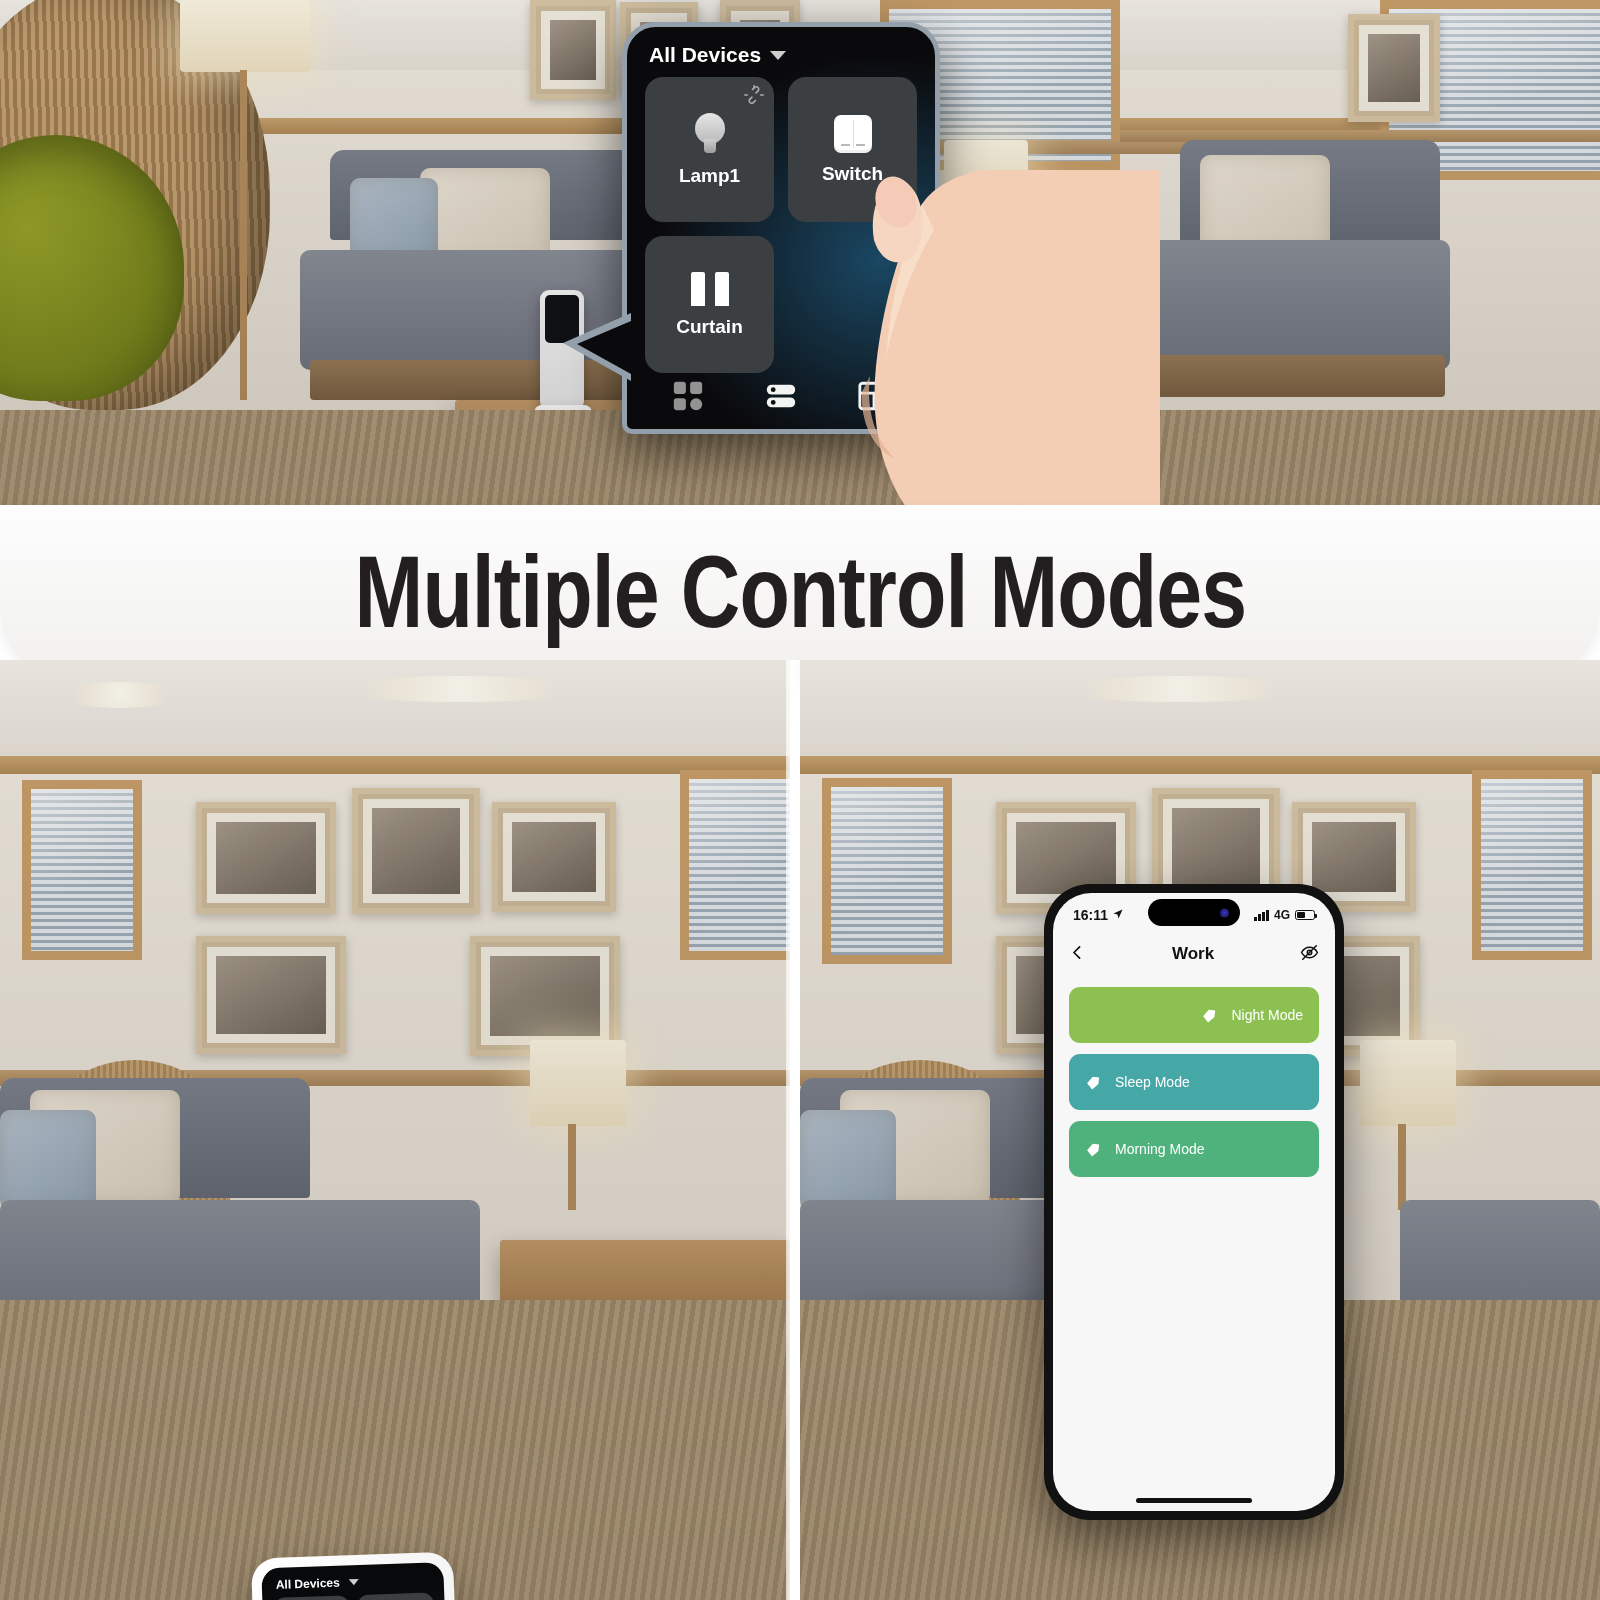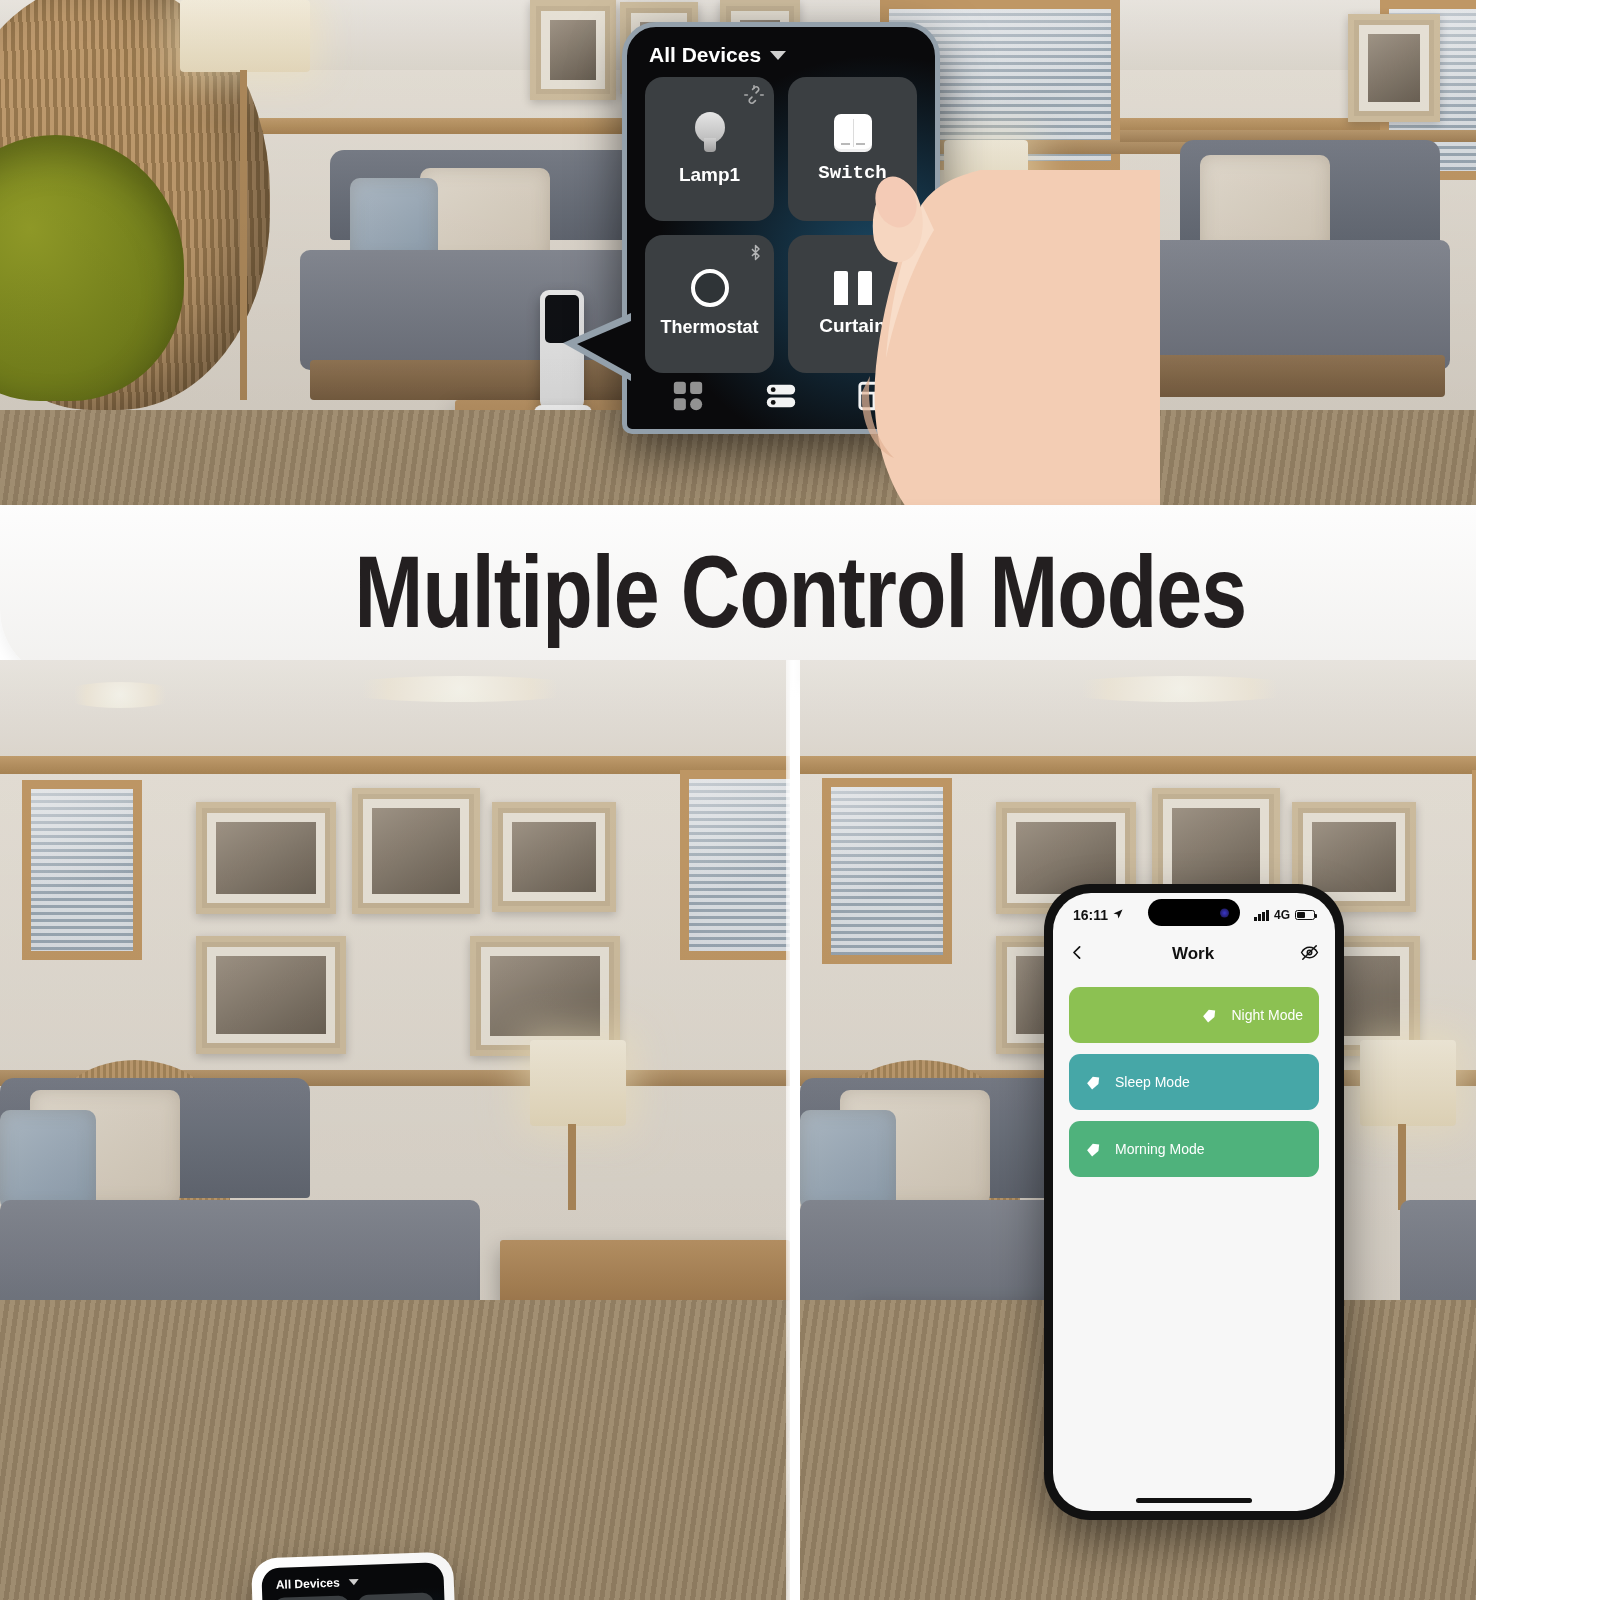--- a/index.html
+++ b/index.html
@@ -1,19 +1,19 @@
 <!DOCTYPE html>
 <html><head>
 <meta charset="utf-8">
 <style>
   * { margin:0; padding:0; box-sizing:border-box; }
   html,body { width:1600px; height:1600px; overflow:hidden; background:#fff;
               font-family:"Liberation Sans", sans-serif; }
 
-  .stage { position:relative; width:1476px; height:1600px; overflow:hidden; }
+  .stage { position:relative; width:1600px; height:1600px; overflow:hidden; }
 
   
   .room { position:absolute; overflow:hidden; }
   .room .ceiling { position:absolute; left:0; right:0; top:0; height:13%;
      background:linear-gradient(#f3efe9,#e7e1d7); }
   .room .ceil-light { position:absolute; border-radius:50%;
      background:radial-gradient(circle,#fffdf4 0%,#f6efe0 55%,rgba(240,232,216,0) 75%); }
   .room .wall { position:absolute; left:0; right:0; top:13%; bottom:0;
      background:linear-gradient(#efe9df,#e3dbcf); }
   .room .beam { position:absolute; left:0; right:0;
@@ -271,32 +271,23 @@
                 <i></i>
                 <b></b>
               </span>
             <span class="tlabel" style="font-size:19px;">Lamp1</span>
           </div>
 
           <div class="tile">
             <span class="plate">
                 <i></i>
               </span>
-            <span class="tlabel" style="font-size:19px;font-family:Liberation Mono, monospace;">Switch</span>
+            <span class="tlabel" style="font-size:19px;">Switch</span>
           </div>
 
-          <div class="tile">
-            <span class="badge">
-              <svg width="17" height="19" viewBox="0 0 24 24" fill="none" stroke="#dcdcdc" stroke-width="2" stroke-linejoin="round">
-                <path d="M7 7l10 10-5 5V2l5 5L7 17"></path>
-              </svg>
-            </span>
-            <span class="dial"></span>
-            <span class="tlabel" style="font-size:18px;">Thermostat</span>
-          </div>
 
           <div class="tile">
             <span class="curt">
                 <i></i>
                 <b></b>
               </span>
             <span class="tlabel" style="font-size:19px;">Curtain</span>
           </div>
         </div>
 

